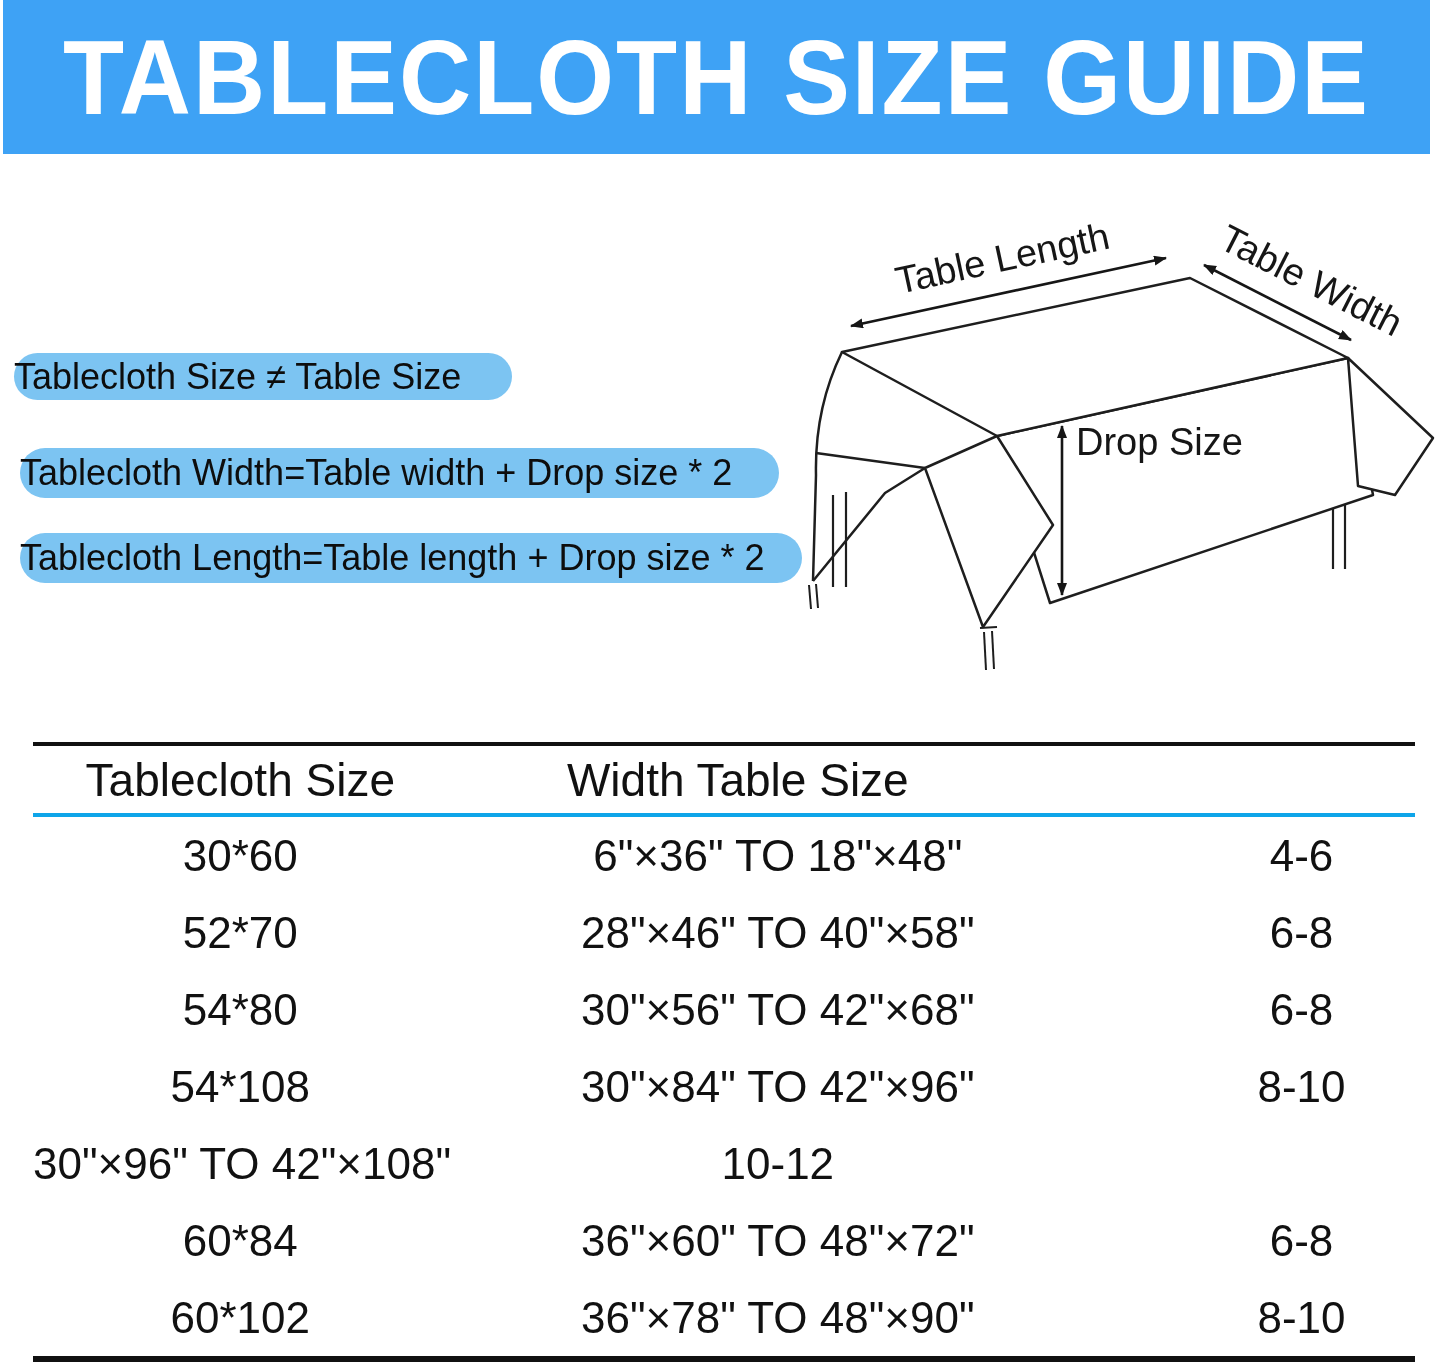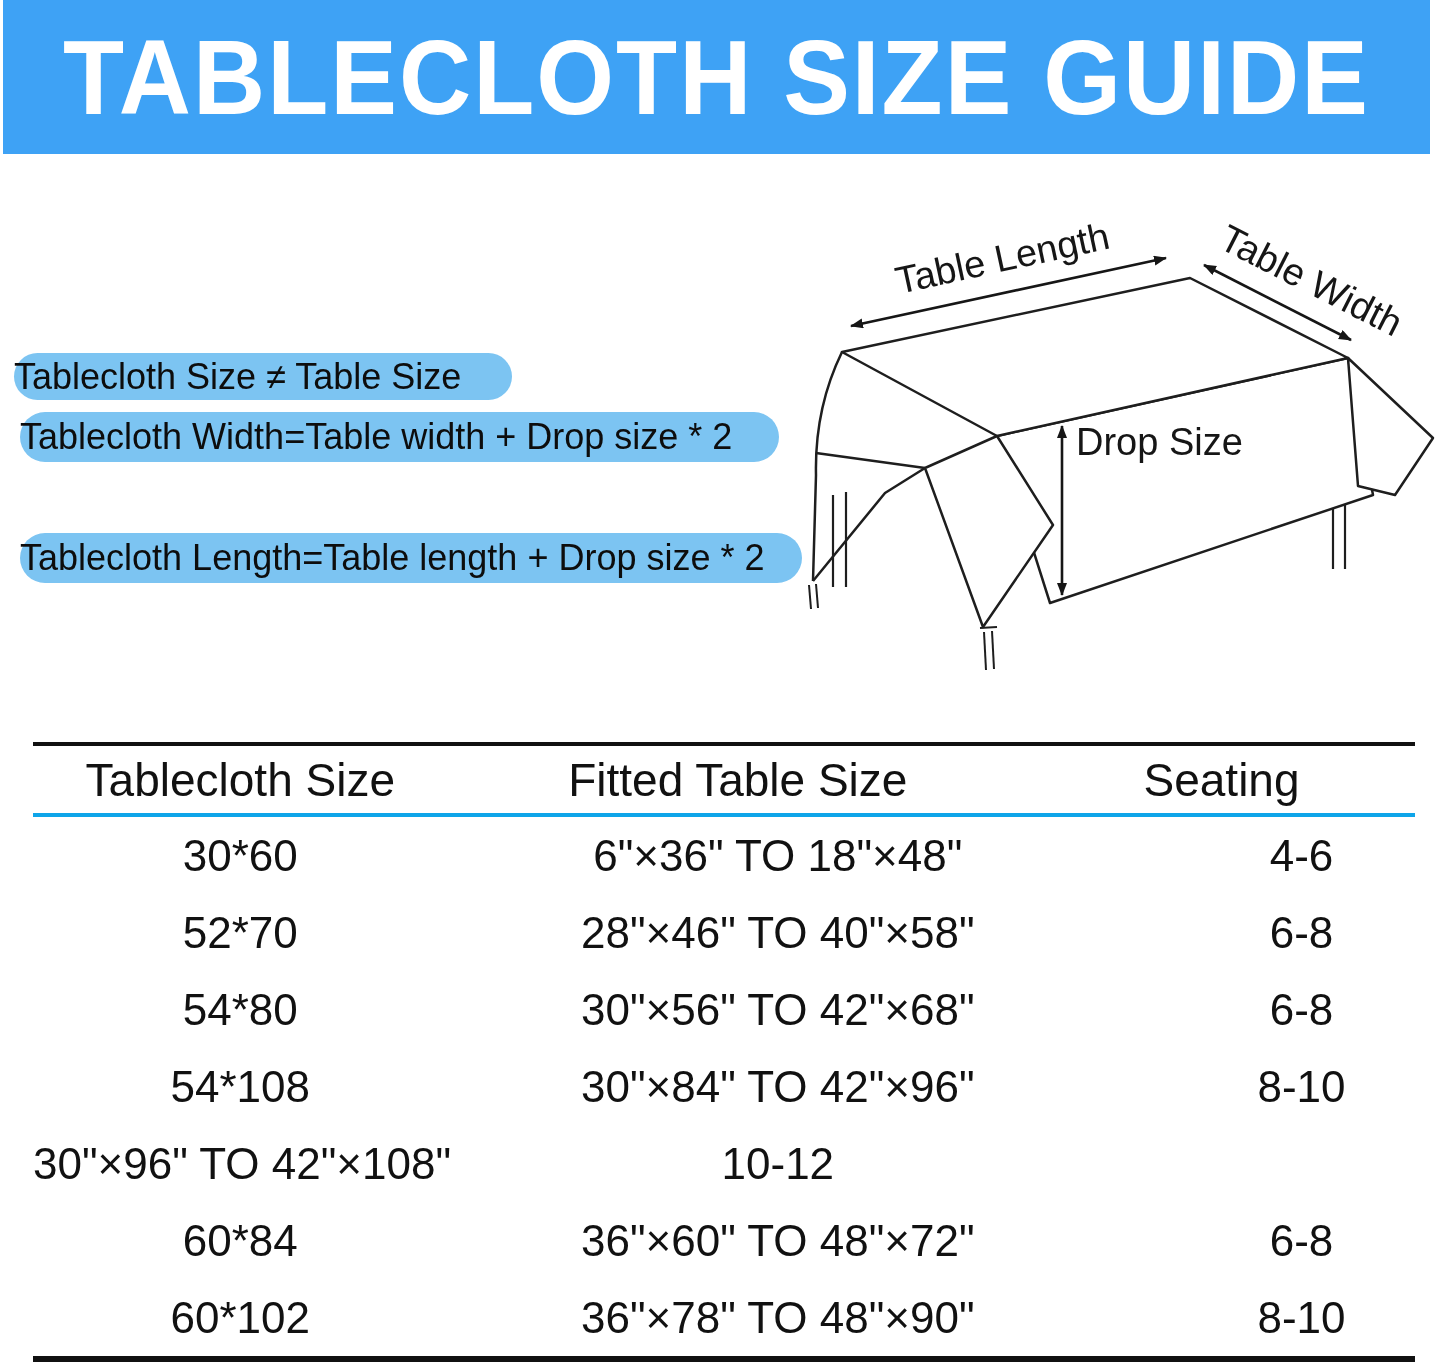--- a/index.html
+++ b/index.html
@@ -22,21 +22,21 @@
     transform:scale(1,1.05);
   }
   
   .pill{
     position:absolute;
     border-radius:28px;
     display:flex;align-items:center;
     font-size:36px;color:#0d0d0d;white-space:nowrap;
   }
   .pill-1{left:14px;top:353px;width:498px;height:47px;}
-  .pill-2{left:20px;top:412px;width:759px;height:50px;}
+  .pill-2{left:20px;top:448px;width:759px;height:50px;}
   .pill-3{left:20px;top:533px;width:782px;height:50px;}
   
   .diagram{position:absolute;left:785px;top:195px;width:660px;height:485px;}
   .diagram text{font-family:"Liberation Sans", sans-serif;font-size:38px;fill:#161616;}
   
   .size-table{
     position:absolute;left:33px;top:742px;width:1382px;
     border-bottom:6px solid #111;
   }
   .thead{
@@ -116,22 +116,21 @@
     </g>
 
     <text x="220" y="76" text-anchor="middle" transform="rotate(-12.2 220 76)">Table Length</text>
     <text x="432" y="52" text-anchor="start" transform="rotate(27 432 52)">Table Width</text>
     <text x="291" y="260" text-anchor="start">Drop Size</text>
   </svg>
 
   <div class="size-table">
     <div class="thead">
       <div class="hcell">Tablecloth Size</div>
-      <div class="hcell">Fitted Table Size</div>
-      <div class="hcell">Seating</div>
+      <div class="hcell">Width Table Size</div>
     </div>
     <div>
         <div class="trow">
           <div class="tcell">30*60</div>
           <div class="tcell">6"×36" TO 18"×48"</div>
           <div class="tcell">4-6</div>
         </div>
         <div class="trow">
           <div class="tcell">52*70</div>
           <div class="tcell">28"×46" TO 40"×58"</div>

